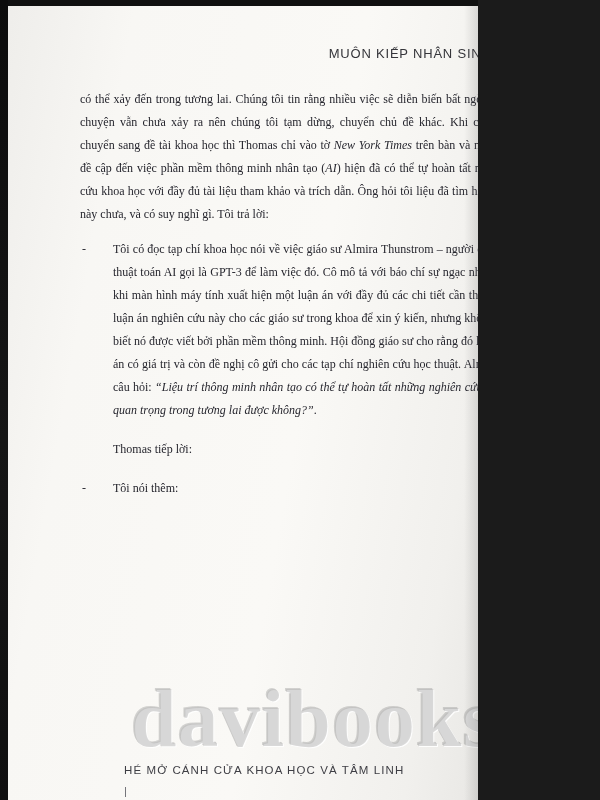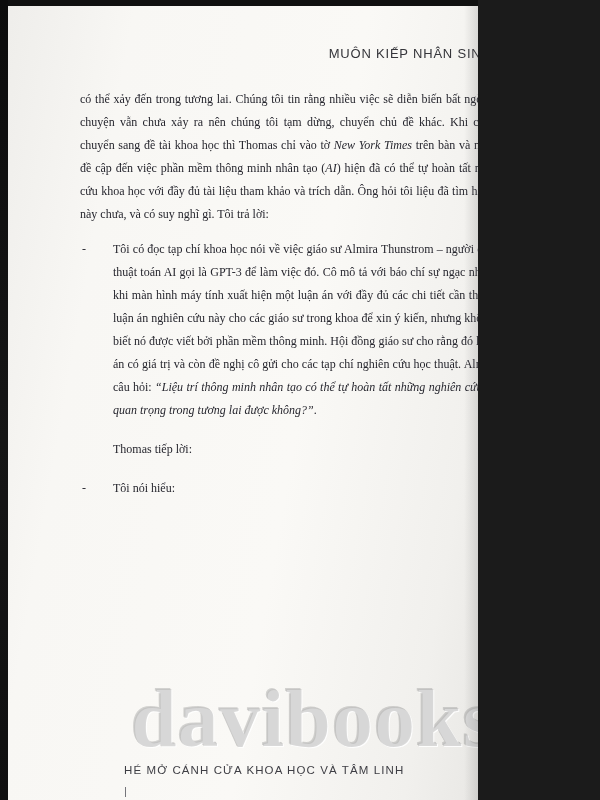--- a/index.html
+++ b/index.html
@@ -97,21 +97,21 @@
 
   <div class="running-header">
     <span>MUÔN KIẾP NHÂN SINH</span><span class="stars">★★★</span>
   </div>
 
   <div class="body-text">
       <p class="para body"><span>có thể xảy đến trong tương lai. Chúng tôi tin rằng nhiều việc sẽ diễn biến bất ngờ nhưng vì chuyện vẫn chưa xảy ra nên chúng tôi tạm dừng, chuyển chủ đề khác. Khi câu chuyện chuyển sang đề tài khoa học thì Thomas chỉ vào tờ </span><em>New York Times</em><span> trên bàn và nói rằng nó đề cập đến việc phần mềm thông minh nhân tạo (</span><em>AI</em><span>) hiện đã có thể tự hoàn tất một nghiên cứu khoa học với đầy đủ tài liệu tham khảo và trích dẫn. Ông hỏi tôi liệu đã tìm hiểu về việc này chưa, và có suy nghĩ gì. Tôi trả lời:</span></p>
       <p class="para list"><span class="marker">-</span><span>Tôi có đọc tạp chí khoa học nói về việc giáo sư Almira Thunstrom – người đã sử dụng thuật toán AI gọi là GPT-3 để làm việc đó. Cô mô tả với báo chí sự ngạc nhiên của cô khi màn hình máy tính xuất hiện một luận án với đầy đủ các chi tiết cần thiết. Cô gửi luận án nghiên cứu này cho các giáo sư trong khoa để xin ý kiến, nhưng không cho họ biết nó được viết bởi phần mềm thông minh. Hội đồng giáo sư cho rằng đó là một luận án có giá trị và còn đề nghị cô gửi cho các tạp chí nghiên cứu học thuật. Almira đã đặt câu hỏi: </span><em>“Liệu trí thông minh nhân tạo có thể tự hoàn tất những nghiên cứu khoa học quan trọng trong tương lai được không?”</em><span>.</span></p>
       <p class="para speech"><span>Thomas tiếp lời:</span></p>
       <p class="para list"><span class="marker">-</span></p>
-      <p class="para speech"><span>Tôi nói hiểu:</span></p>
+      <p class="para speech"><span>Tôi nói thêm:</span></p>
     </div>
 
   <div class="watermark-large">davibooks</div>
 
   <div class="page-footer">
     <span>HÉ MỞ CÁNH CỬA KHOA HỌC VÀ TÂM LINH</span>
     <span class="divider">|</span>
     <span class="pagenum">11</span>
   </div>
 

